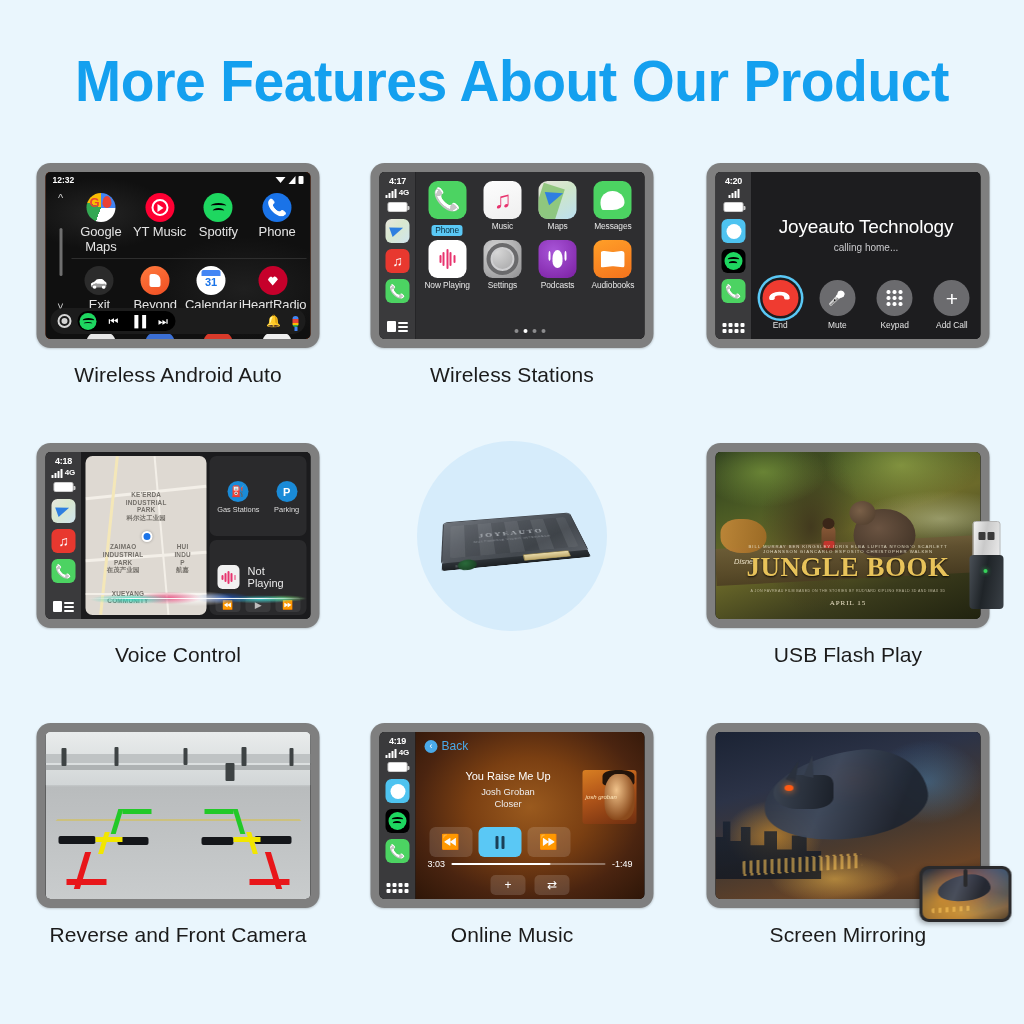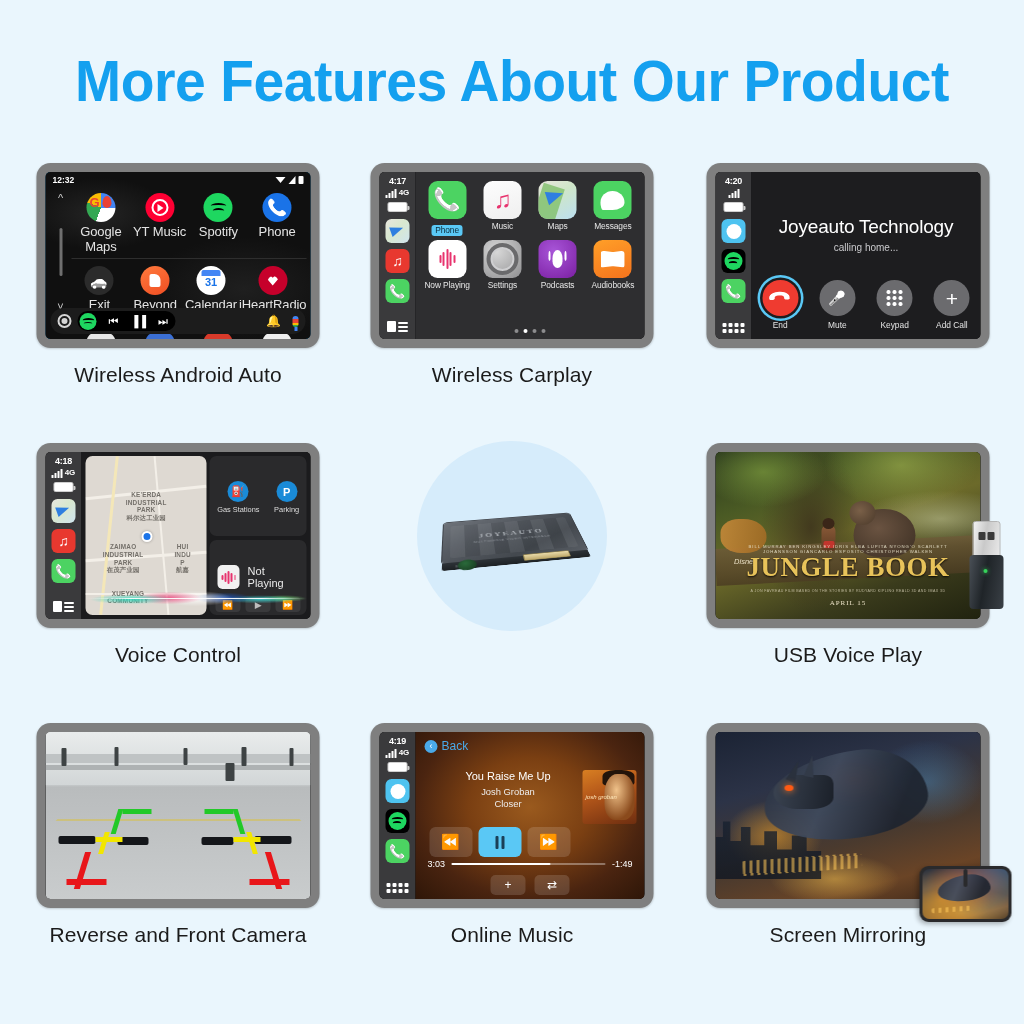--- a/index.html
+++ b/index.html
@@ -182,21 +182,21 @@
     border-radius:3px; clip-path: polygon(0 0,47% 9%,53% 9%,100% 0,100% 100%,53% 92%,47% 92%,0 100%);
   }
   .pager {
     position:absolute; bottom:6px; left:0; width:100%; display:flex;
     justify-content:center; gap:5px;
   }
   .pager i { width:4px;height:4px;border-radius:50%;background:#8c8c8e;display:block; }
   .pager i.on { background:#fff; }
 
   
-  .aa-screen { background:#0369a1; position:relative; width:100%; height:100%; }
+  .aa-screen { background:#c2410c; position:relative; width:100%; height:100%; }
   .aa-bg {
     position:absolute; inset:0;
     background:
       radial-gradient(ellipse 120px 60px at 20% 25%, #242424 0%, transparent 60%),
       radial-gradient(ellipse 150px 80px at 75% 70%, #1f1f1f 0%, transparent 65%),
       #101010;
   }
   .aa-status {
     position:absolute; top:0; left:0; width:100%; height:16px;
     display:flex; align-items:center; justify-content:space-between;
@@ -707,21 +707,21 @@
               </div>
               <div class="pager">
                 <i></i>
                 <i class="on"></i>
                 <i></i>
                 <i></i>
               </div>
             </div>
           </div>
         </div>
-        <div class="caption">Wireless Carplay</div>
+        <div class="caption">Wireless Stations</div>
       </div>
 
       <div class="cell c2">
         <div class="device">
           <div class="screen">
             <div class="cp-side">
               <div class="cp-time">4:20</div>
               <div class="cp-sigrow">
                 <span class="cp-sig">
                     <i></i>
@@ -915,21 +915,21 @@
               <div class="jb-date">APRIL 15</div>
             </div>
           </div>
           <div class="usb">
             <div class="metal"></div>
             <div class="body">
               <span class="led"></span>
             </div>
           </div>
         </div>
-        <div class="caption">USB Voice Play</div>
+        <div class="caption">USB Flash Play</div>
       </div>
     </div>
 
     <div class="row">
 
       <div class="cell c0">
         <div class="device">
           <div class="screen">
             <div class="rev">
               <div class="rev-ceiling">

